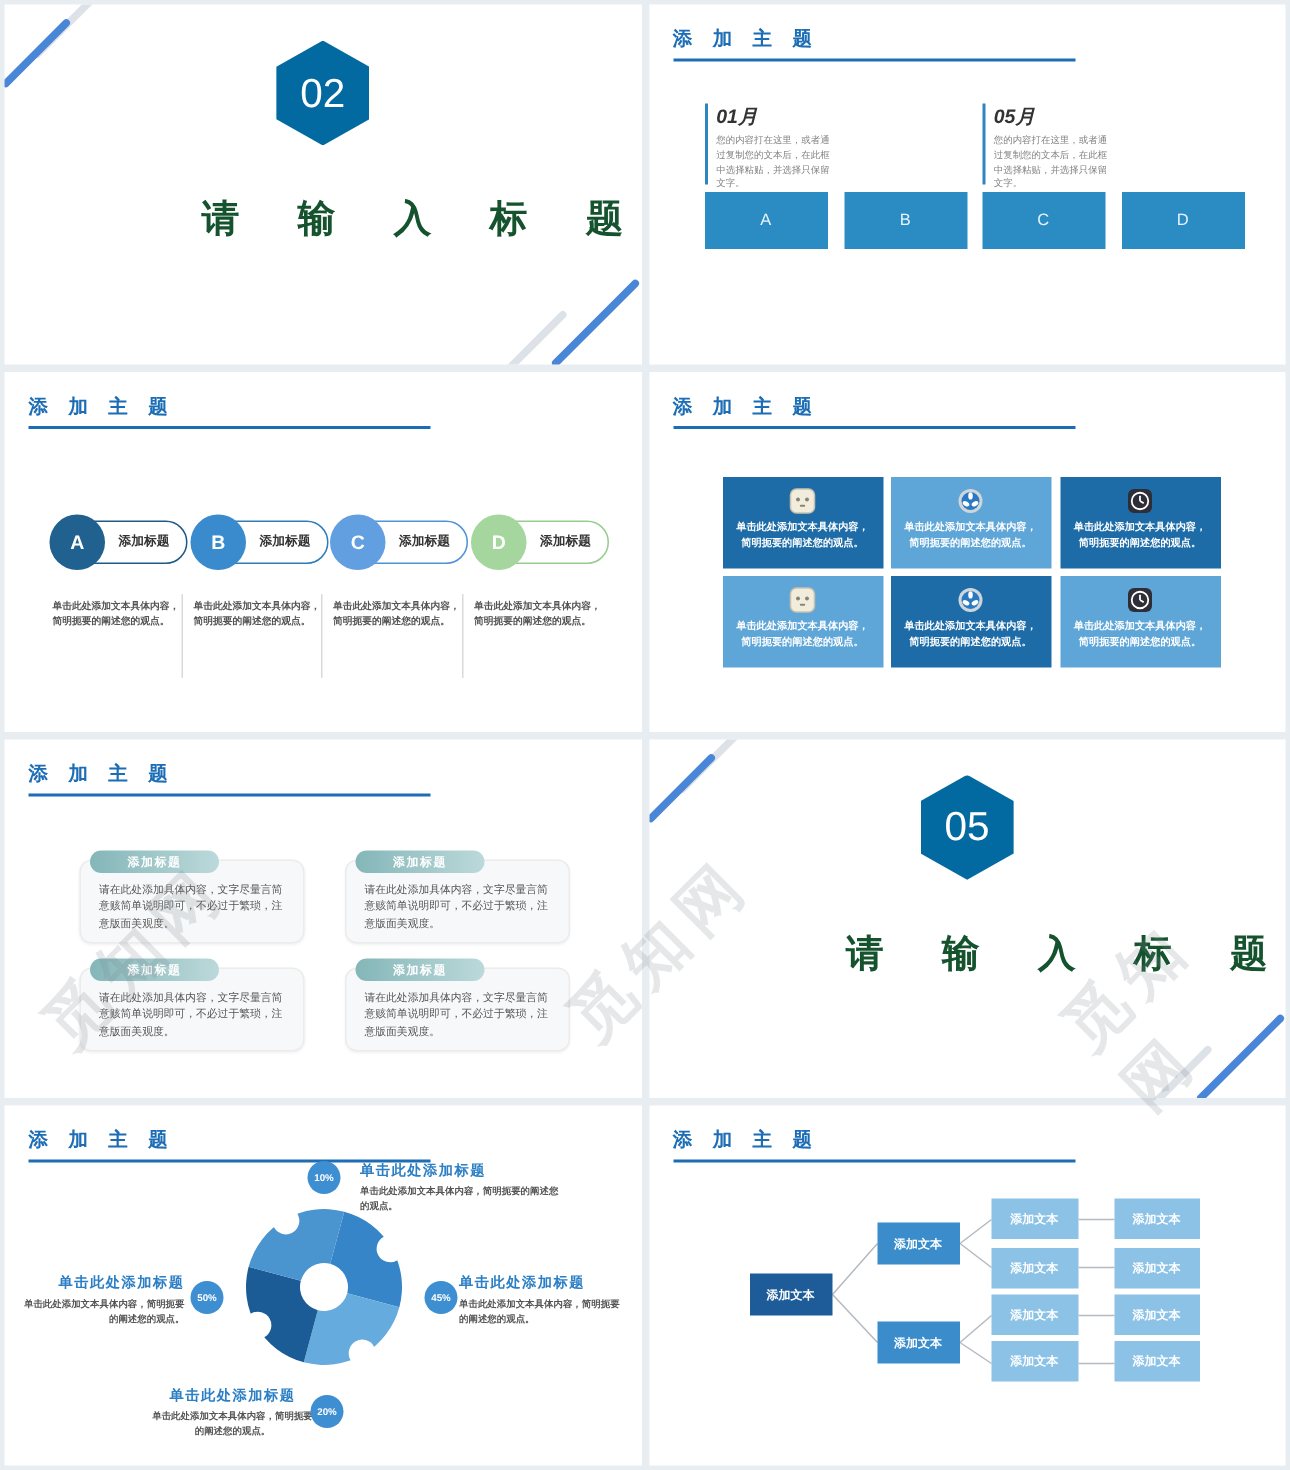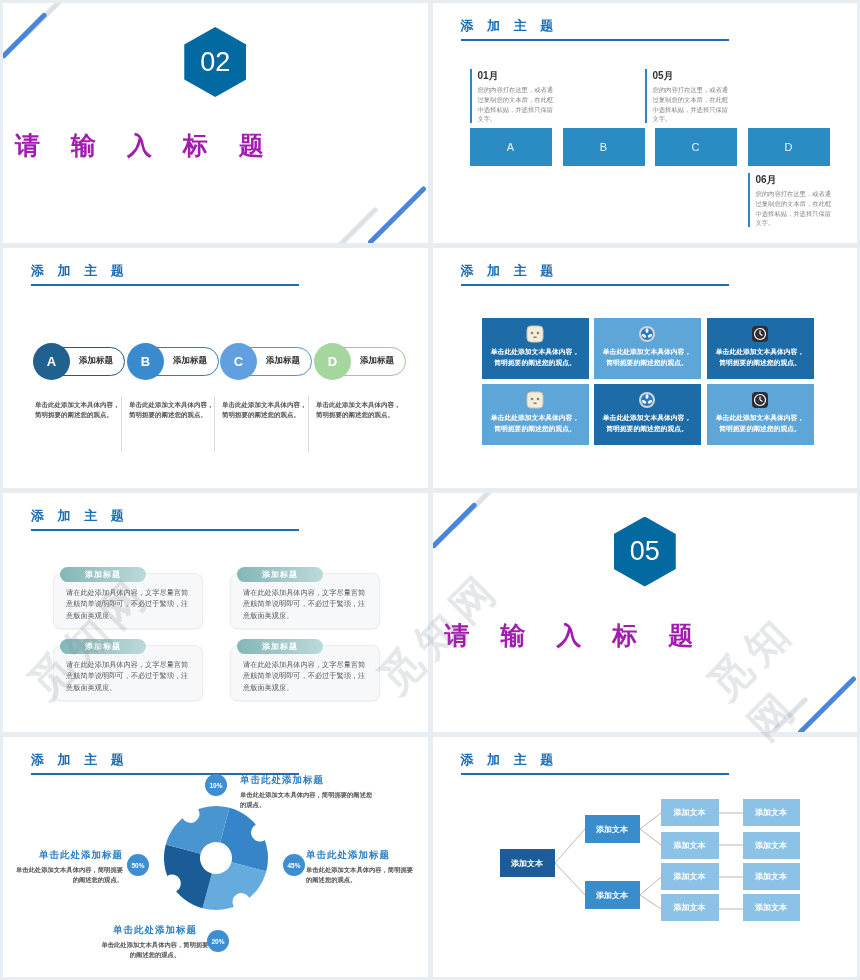--- a/index.html
+++ b/index.html
@@ -3,45 +3,45 @@
 <meta charset="utf-8">
 <style>
   html,body{margin:0;padding:0;background:#e8edf2;}
   *{box-sizing:border-box;}
   .page{position:relative;width:860px;height:980px;background:#e8edf2;display:grid;
         grid-template-columns:1fr 1fr;grid-template-rows:repeat(4,1fr);gap:5px;padding:3px;
         font-family:"Liberation Sans","DejaVu Sans",sans-serif;}
   .slide{position:relative;background:#ffffff;overflow:hidden;}
 
   
-  .hdr{position:absolute;left:28px;top:14px;}
+  .hdr{position:absolute;left:16px;top:14px;}
   .hdr-text{color:#1c6db5;font-weight:bold;font-size:13px;letter-spacing:5px;}
   .hdr-line{width:268px;height:2px;background:#1c6db5;margin-top:4px;}
 
   
   .hex{position:absolute;left:50%;top:24px;transform:translateX(-50%);width:62px;height:70px;
        background:#0369a1;clip-path:polygon(50% 0,100% 25%,100% 75%,50% 100%,0 75%,0 25%);
        display:flex;align-items:center;justify-content:center;color:#fff;font-size:27px;}
-  .divider-title{position:absolute;top:126px;width:100%;text-align:left;font-size:25px;
-       font-weight:bold;color:#a21caf;letter-spacing:12px;text-indent:12px;}
+  .divider-title{position:absolute;top:126px;width:100%;text-align:right;font-size:25px;
+       font-weight:bold;color:#14532d;letter-spacing:12px;text-indent:12px;font-family:Liberation Mono, monospace;}
   .diag{position:absolute;height:5px;border-radius:3px;transform:rotate(-45deg);}
   .diag.blue{background:#4a86d8;}
   .diag.gray{background:#dde2e8;}
   .d-tl-b{left:-10px;top:30px;width:62px;}
   .d-tl-g{left:12px;top:13px;width:55px;}
   .d-br-b{left:354px;top:210px;width:80px;}
   .d-br-g{left:327px;top:222px;width:55px;}
 
   
   .tl-box{position:absolute;top:125px;height:38px;width:82px;background:#2b8cc4;color:#e8f4fb;
           display:flex;align-items:center;justify-content:center;font-size:11px;}
   .tl-info{position:absolute;width:84px;border-left:2px solid #2e86c1;padding-left:6px;}
   .tl-top{top:66px;height:54px;}
   .tl-bot{top:170px;height:54px;}
-  .tl-month{font-size:10px;font-weight:bold;color:#333;margin-bottom:2px;}
+  .tl-month{font-size:13px;font-weight:bold;color:#333;margin-bottom:2px;font-style:italic;}
   .tl-body{font-size:6.3px;color:#828282;line-height:1.55;}
 
   
   .ab-circle{position:absolute;top:95px;width:37px;height:37px;border-radius:50%;color:#fff;
              display:flex;align-items:center;justify-content:center;font-size:13px;font-weight:bold;z-index:2;}
   .ab-pill{position:absolute;top:99px;height:29px;width:78px;border-radius:15px;background:#fff;
            display:flex;align-items:center;justify-content:center;padding-left:20px;
            font-size:8.5px;font-weight:bold;color:#333;z-index:1;}
   .ca{background:#20618f;} .pa{border:1.5px solid #1d5a85;}
   .cb{background:#3a8bce;} .pb{border:1.5px solid #2e7cb8;}
@@ -97,32 +97,28 @@
 
   <section class="slide">
     <div class="hdr">
       <div class="hdr-text">添 加 主 题</div>
       <div class="hdr-line"></div>
     </div>
     <div class="tl-info tl-top" style="left:37px">
       <div class="tl-month">01月</div>
       <div class="tl-body">您的内容打在这里，或者通过复制您的文本后，在此框中选择粘贴，并选择只保留文字。</div>
     </div>
-    <div class="tl-info tl-top" style="left:212px">
+    <div class="tl-info tl-top" style="left:222px">
       <div class="tl-month">05月</div>
       <div class="tl-body">您的内容打在这里，或者通过复制您的文本后，在此框中选择粘贴，并选择只保留文字。</div>
     </div>
     <div class="tl-box" style="left:37px">A</div>
     <div class="tl-box" style="left:130px">B</div>
     <div class="tl-box" style="left:222px">C</div>
     <div class="tl-box" style="left:315px">D</div>
-    <div class="tl-info tl-bot" style="left:315px">
-      <div class="tl-month">06月</div>
-      <div class="tl-body">您的内容打在这里，或者通过复制您的文本后，在此框中选择粘贴，并选择只保留文字。</div>
-    </div>
   </section>
 
   <section class="slide">
     <div class="hdr">
       <div class="hdr-text">添 加 主 题</div>
       <div class="hdr-line"></div>
     </div>
     <div class="ab-pill pa" style="left:44px">添加标题</div>
     <div class="ab-circle ca" style="left:30px">A</div>
     <div class="ab-pill pb" style="left:138px">添加标题</div>

